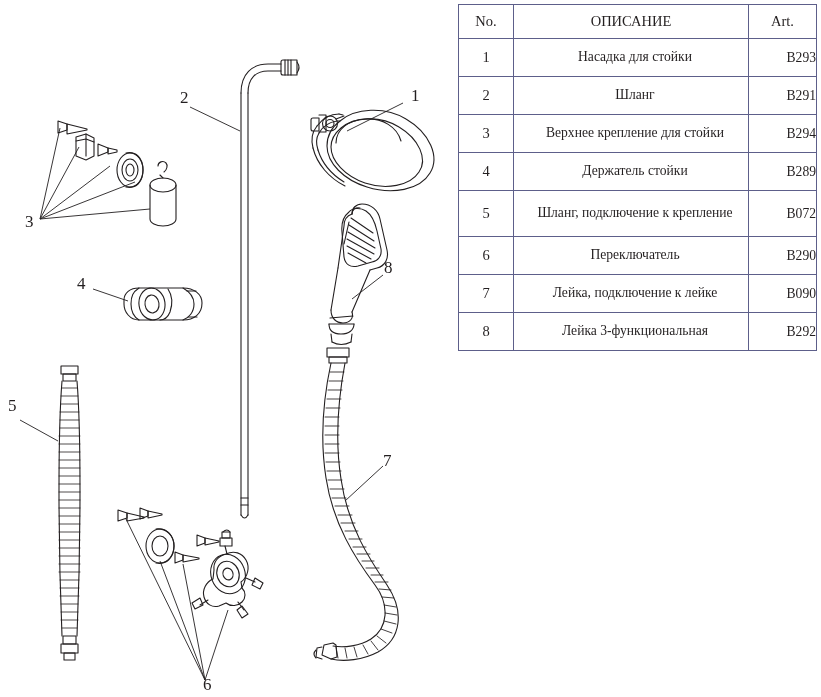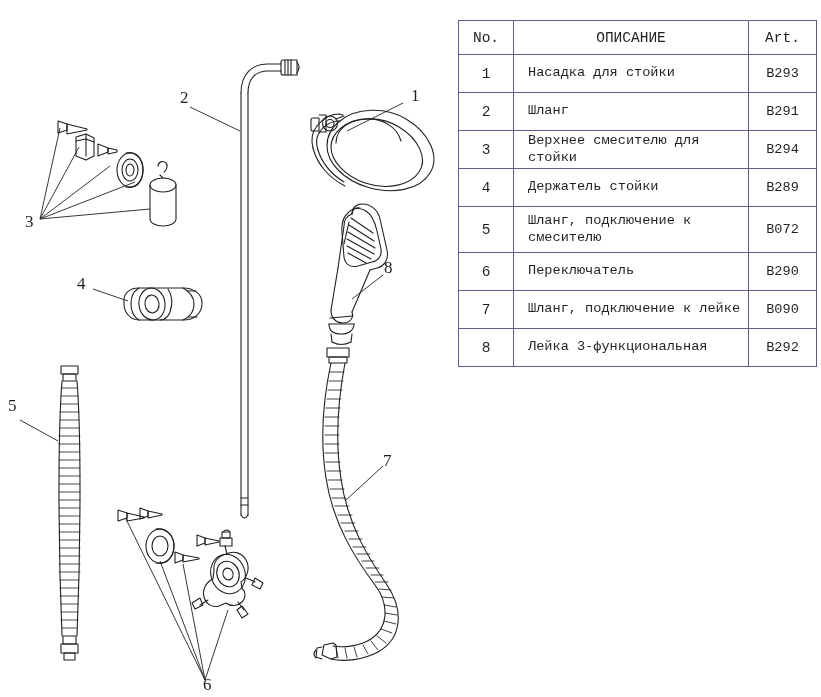--- a/index.html
+++ b/index.html
@@ -24,25 +24,25 @@
   #drawing {
     position: absolute;
     left: 0; top: 0;
     width: 460px;
     height: 697px;
   }
   
   #parts-table {
     position: absolute;
     left: 458px;
-    top: 20px;
+    top: 4px;
     width: 355px;
     border-collapse: collapse;
     table-layout: fixed;
-    font-family: Liberation Mono, monospace;
+    font-family: Liberation Serif, serif;
     font-size: 13.5px;
     color: #231f20;
   }
   #parts-table th, #parts-table td {
     border: 1px solid #5d5f8a;
     padding: 0;
     vertical-align: middle;
   }
   #parts-table thead th {
     height: 33px;
@@ -54,27 +54,27 @@
   #parts-table .col-desc { width: 234px; }
   #parts-table .col-art { width: 67px; }
   #parts-table tbody td {
     height: 33px;
   }
   #parts-table tbody td.cell-no {
     text-align: center;
     font-size: 14.5px;
   }
   #parts-table tbody td.cell-desc {
-    text-align: left;
+    text-align: center;
     padding: 2px 6px 2px 14px;
     font-size: 13.6px;
     line-height: 1.18;
   }
   #parts-table tbody td.cell-art {
-    text-align: center;
+    text-align: right;
     font-size: 13.6px;
   }
   #parts-table tbody tr.tall td { height: 41px; }
   .callout-label {
     position: absolute;
     font-family: "Liberation Serif", serif;
     font-size: 17px;
     color: #231f20;
   }
 </style>
@@ -364,41 +364,41 @@
         <td class="cell-desc">Насадка для стойки</td>
         <td class="cell-art">B293</td>
       </tr>
       <tr>
         <td class="cell-no">2</td>
         <td class="cell-desc">Шланг</td>
         <td class="cell-art">B291</td>
       </tr>
       <tr>
         <td class="cell-no">3</td>
-        <td class="cell-desc">Верхнее смесителю для стойки</td>
+        <td class="cell-desc">Верхнее крепление для стойки</td>
         <td class="cell-art">B294</td>
       </tr>
       <tr>
         <td class="cell-no">4</td>
         <td class="cell-desc">Держатель стойки</td>
         <td class="cell-art">B289</td>
       </tr>
       <tr class="tall">
         <td class="cell-no">5</td>
-        <td class="cell-desc">Шланг, подключение к смесителю</td>
+        <td class="cell-desc">Шланг, подключение к крепление</td>
         <td class="cell-art">B072</td>
       </tr>
       <tr>
         <td class="cell-no">6</td>
         <td class="cell-desc">Переключатель</td>
         <td class="cell-art">B290</td>
       </tr>
       <tr>
         <td class="cell-no">7</td>
-        <td class="cell-desc">Шланг, подключение к лейке</td>
+        <td class="cell-desc">Лейка, подключение к лейке</td>
         <td class="cell-art">B090</td>
       </tr>
       <tr>
         <td class="cell-no">8</td>
         <td class="cell-desc">Лейка 3-функциональная</td>
         <td class="cell-art">B292</td>
       </tr>
     </tbody>
   </table>
 

